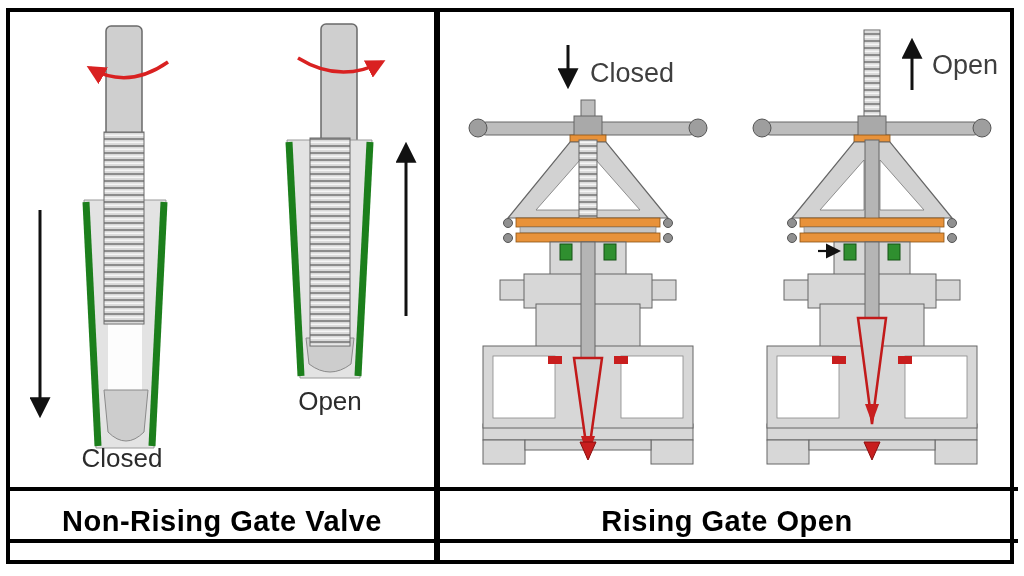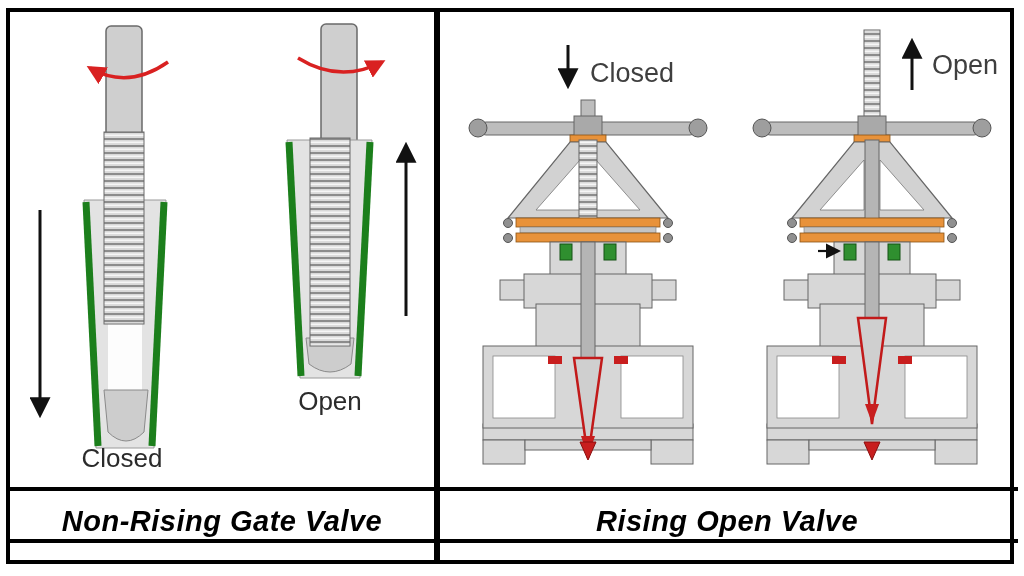--- a/index.html
+++ b/index.html
@@ -1,21 +1,21 @@
 <!DOCTYPE html>
 <html><head>
 <meta charset="utf-8">
 <style>
   html,body{margin:0;padding:0;background:#fff;}
   body{width:1024px;height:576px;position:relative;font-family:"Liberation Sans",sans-serif;overflow:hidden;}
   .frame{position:absolute;left:6px;top:8px;width:1008px;height:556px;border:4px solid #000;box-sizing:border-box;background:#fff;}
   .v-divider{position:absolute;left:434px;top:8px;width:6px;height:556px;background:#000;}
   .h-line-1{position:absolute;left:6px;right:6px;top:487px;height:4px;background:#000;}
   .h-line-2{position:absolute;left:6px;right:6px;top:539px;height:4px;background:#000;}
-  .caption{position:absolute;top:491px;height:60px;display:flex;align-items:center;justify-content:center;font-weight:bold;font-size:29px;color:#000;letter-spacing:.5px;font-style:italic;}
+  .caption{position:absolute;top:491px;height:60px;display:flex;align-items:center;justify-content:center;font-weight:bold;font-size:29px;color:#000;letter-spacing:.5px;}
   .caption.left{left:10px;width:424px;}
   .caption.right{left:440px;width:574px;}
   .art{position:absolute;top:12px;}
   .art.left{left:10px;}
   .art.right{left:440px;}
   svg text{font-family:"Liberation Sans",sans-serif;}
 </style>
 </head>
 <body>
 
@@ -171,13 +171,13 @@
     <rect x="458" y="344" width="14" height="8" fill="#c81e1e"></rect>
 
     <rect x="425" y="230" width="14" height="80" fill="#b5b5b5" stroke="#666"></rect>
     <path d="M 418,306 L 446,306 L 432,412 Z" fill="#cfcfcf" stroke="#c21a1a" stroke-width="2.5"></path>
     <path d="M 425,392 L 439,392 L 432,411 Z" fill="#c81e1e"></path>
     <path d="M 424,430 L 432,448 L 440,430 Z" fill="#c81e1e" stroke="#8a0f0f" stroke-width="1"></path>
   </g>
 </svg>
 
 <div class="caption left">Non-Rising Gate Valve</div>
-<div class="caption right">Rising Open Valve</div>
+<div class="caption right">Rising Gate Open</div>
 
 </body></html>

